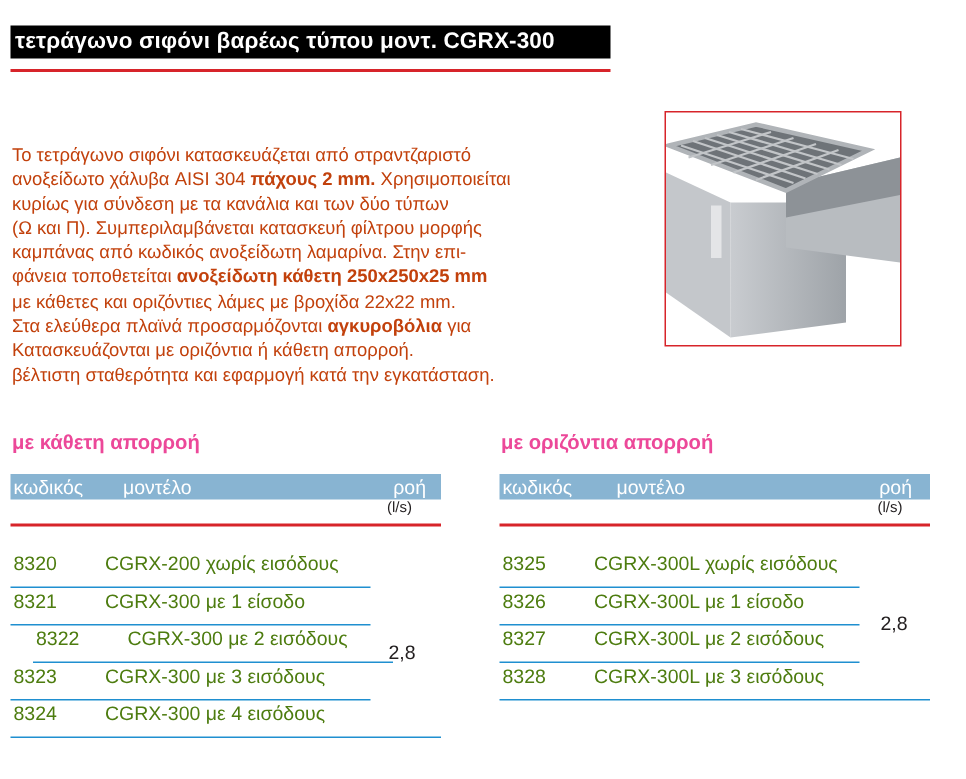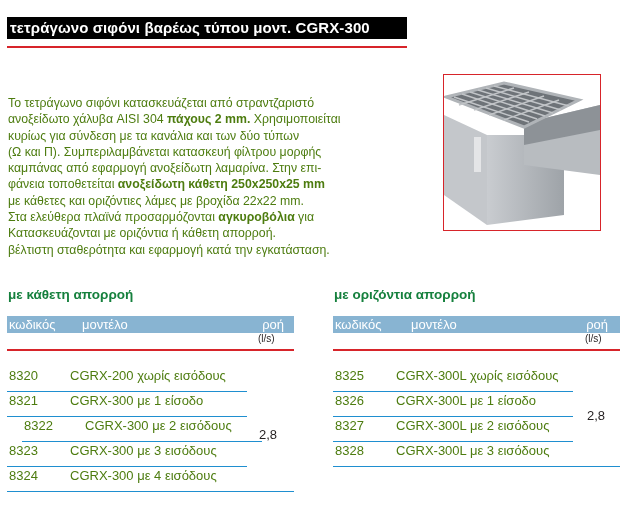--- a/index.html
+++ b/index.html
@@ -3,25 +3,25 @@
 <meta charset="utf-8">
 <style>
   html, body { margin:0; padding:0; background:#ffffff; }
   body { width:644px; height:519px; position:relative; overflow:hidden;
          font-family:"Liberation Sans", "DejaVu Sans", sans-serif; color:#231f20; }
   .title-bar { position:absolute; left:7px; top:17px; width:400px; height:22px;
                background:#000000; color:#fff; font-weight:bold; font-size:15px;
                line-height:22px; padding-left:3px; box-sizing:border-box; letter-spacing:0.1px; }
   .title-rule { position:absolute; left:7px; top:46px; width:400px; height:2px; background:#d7242a; }
   .desc { position:absolute; left:8px; top:95px; width:420px; font-size:12.3px; line-height:16.3px;
-          color:#4d7c0f; white-space:nowrap; }
+          color:#c2410c; white-space:nowrap; }
   .desc b { font-weight:bold; }
   .photo-frame { position:absolute; left:443px; top:74px; width:158px; height:157px;
                  border:1px solid #d7242a; box-sizing:border-box; background:#fff; overflow:hidden; }
-  .section-title { position:absolute; top:287px; font-weight:bold; font-size:13.5px; color:#15803d; }
+  .section-title { position:absolute; top:287px; font-weight:bold; font-size:13.5px; color:#ec4899; }
   .thead { position:absolute; top:316px; height:17px; background:#88b4d2; color:#fff;
            font-size:13px; line-height:17px; }
   .thead span { position:absolute; top:0; }
   .unit { position:absolute; top:333px; font-size:10px; color:#231f20; }
   .red-rule { position:absolute; top:349px; height:2px; background:#d7242a; }
   .row { position:absolute; height:25px; font-size:13px; line-height:18px; color:#4d7c0f; }
   .row .code { position:absolute; left:2px; top:0; }
   .row .model { position:absolute; top:0; }
   .row .uline { position:absolute; left:0; bottom:0; height:1.5px; background:#1f8fd0; }
   .flow { position:absolute; font-size:13px; color:#231f20; }
@@ -30,21 +30,21 @@
 <body>
 
 <div class="title-bar">τετράγωνο σιφόνι βαρέως τύπου μοντ. CGRX-300</div>
 <div class="title-rule"></div>
 
 <div class="desc" id="desc">
     <div><span>Το τετράγωνο σιφόνι κατασκευάζεται από στραντζαριστό</span></div>
     <div><span>ανοξείδωτο χάλυβα AISI 304 </span><b>πάχους 2 mm.</b><span> Χρησιμοποιείται</span></div>
     <div><span>κυρίως για σύνδεση με τα κανάλια και των δύο τύπων</span></div>
     <div><span>(Ω και Π). Συμπεριλαμβάνεται κατασκευή φίλτρου μορφής</span></div>
-    <div><span>καμπάνας από εφαρμογή ανοξείδωτη λαμαρίνα. Στην επι-</span></div>
+    <div><span>καμπάνας από κωδικός ανοξείδωτη λαμαρίνα. Στην επι-</span></div>
     <div><span>φάνεια τοποθετείται </span><b>ανοξείδωτη κάθετη 250x250x25 mm</b></div>
     <div><span>με κάθετες και οριζόντιες λάμες με βροχίδα 22x22 mm.</span></div>
     <div><span>Στα ελεύθερα πλαϊνά προσαρμόζονται </span><b>αγκυροβόλια</b><span> για</span></div>
     <div><span>Κατασκευάζονται με οριζόντια ή κάθετη απορροή.</span></div>
     <div><span>βέλτιστη σταθερότητα και εφαρμογή κατά την εγκατάσταση.</span></div>
   </div>
 
 <div class="photo-frame">
   <svg width="156" height="155" viewBox="0 0 156 155">
     <defs>

